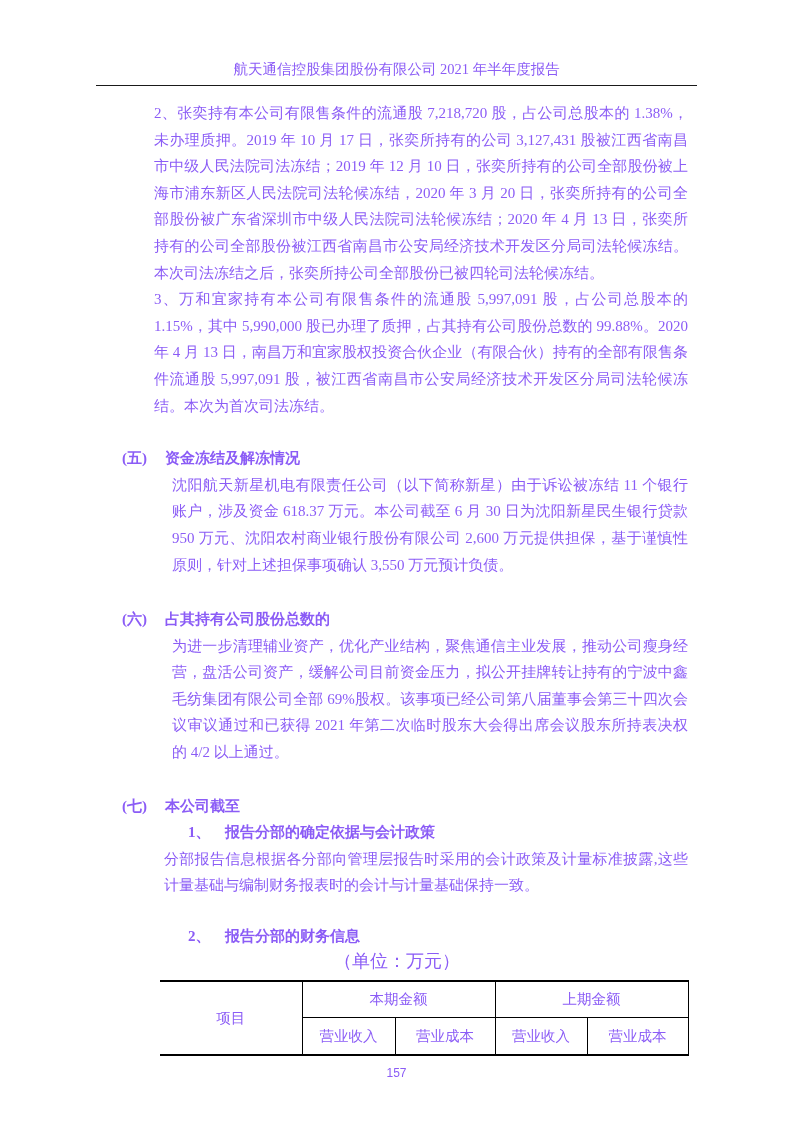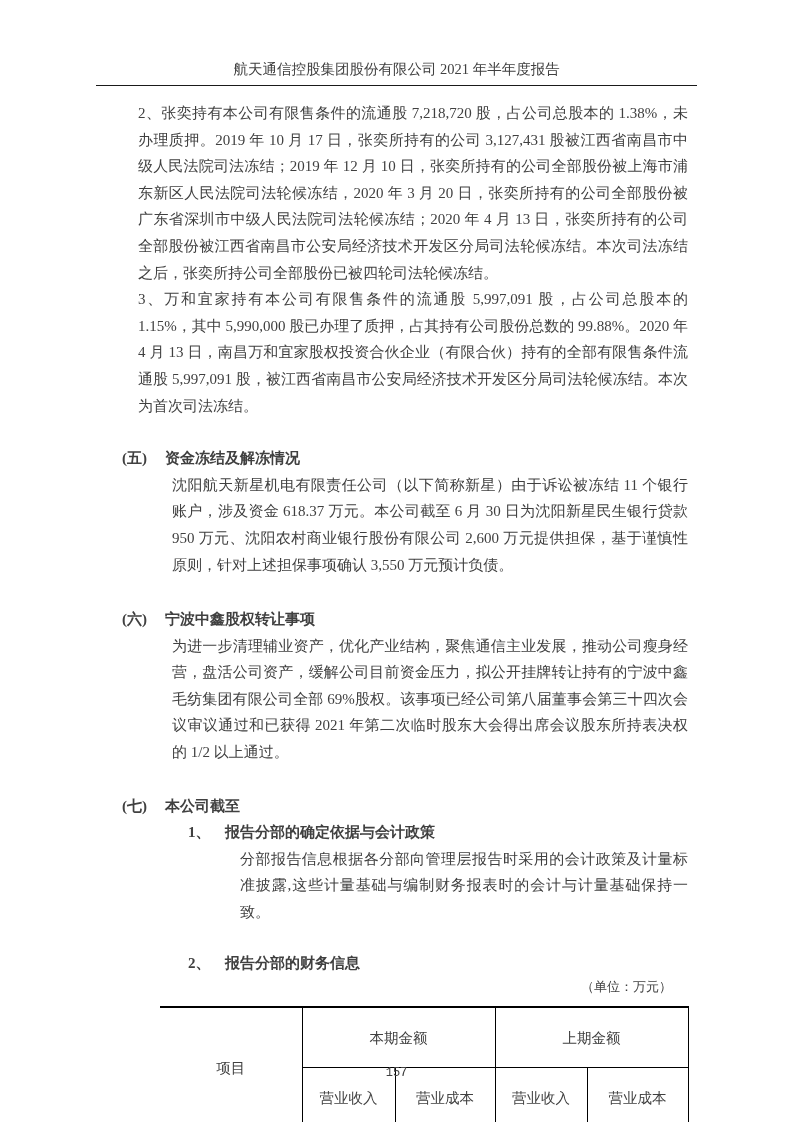--- a/index.html
+++ b/index.html
@@ -1,21 +1,21 @@
 <!DOCTYPE html>
 <html><head>
 <meta charset="utf-8">
 <style>
   html, body { margin: 0; padding: 0; background: #ffffff; }
   .page {
     position: relative;
     width: 793px;
     height: 1122px;
     background: #ffffff;
-    color: #404040;
+    color: #8b5cf6;
     font-family: "Liberation Serif", "DejaVu Serif", serif;
     overflow: hidden;
   }
   .doc-header {
     position: absolute;
     top: 59px;
     left: 96px;
     width: 601px;
     text-align: center;
     font-size: 14.5px;
@@ -31,68 +31,68 @@
   }
   .content {
     position: absolute;
     top: 100px;
     left: 122px;
     width: 566px;
     font-size: 15px;
     line-height: 26.6px;
   }
   .para {
-    margin: 0 0 0 16px;
+    margin: 0 0 0 32px;
     text-align: justify;
   }
   .section { margin-top: 26px; }
   .section.s6 { margin-top: 28px; }
   .section.s7 { margin-top: 27px; }
   .section-head { display: flex; font-weight: bold; }
   .sec-num { width: 43px; flex: none; }
   .sec-title { flex: 1; }
   .sec-body { margin-left: 50px; text-align: justify; }
   .sub-head { display: flex; font-weight: bold; margin-left: 66px; }
   .sub-num { width: 37px; flex: none; }
-  .sub-body { margin-left: 118px; text-align: justify; }
+  .sub-body { margin-left: 42px; text-align: justify; }
   .sub2 { margin-top: 24px; }
   .unit-note {
-    text-align: right;
+    text-align: center;
     padding-right: 16px;
     line-height: 22px;
-    font-size: 13px;
+    font-size: 18px;
   }
   table.seg-table {
     margin-left: 38px;
     margin-top: 8px;
     width: 528px;
     border-collapse: collapse;
     table-layout: fixed;
     font-size: 14.5px;
     border-top: 2.5px solid #000;
     border-bottom: 2.5px solid #000;
     border-right: 1px solid #000;
   }
   table.seg-table td {
     text-align: center;
     vertical-align: middle;
-    padding: 16px;
+    padding: 4px;
     line-height: 18px;
   }
   tr.row-group td { height: 27px; }
   tr.row-sub td { height: 28px; margin-left: 32px; }
   td.grp { border-left: 1px solid #000; border-bottom: 1px solid #000; }
   td.sub { border-left: 1px solid #000; }
   .page-number {
     position: absolute;
     top: 1066px;
     left: 0;
     width: 100%;
     text-align: center;
-    font-family: Liberation Mono, monospace;
+    font-family: Liberation Sans, sans-serif;
     font-size: 12px;
   }
 </style>
 </head>
 <body>
 
 <div class="page">
 
   <div class="doc-header">航天通信控股集团股份有限公司 2021 年半年度报告</div>
   <div class="header-rule"></div>
@@ -106,23 +106,23 @@
       <div class="section-head">
         <span class="sec-num">(五)</span>
         <span class="sec-title">资金冻结及解冻情况</span>
       </div>
       <div class="sec-body">沈阳航天新星机电有限责任公司（以下简称新星）由于诉讼被冻结 11 个银行账户，涉及资金 618.37 万元。本公司截至 6 月 30 日为沈阳新星民生银行贷款 950 万元、沈阳农村商业银行股份有限公司 2,600 万元提供担保，基于谨慎性原则，针对上述担保事项确认 3,550 万元预计负债。</div>
     </div>
 
     <div class="section s6">
       <div class="section-head">
         <span class="sec-num">(六)</span>
-        <span class="sec-title">宁波中鑫股权转让事项</span>
+        <span class="sec-title">占其持有公司股份总数的</span>
       </div>
-      <div class="sec-body">为进一步清理辅业资产，优化产业结构，聚焦通信主业发展，推动公司瘦身经营，盘活公司资产，缓解公司目前资金压力，拟公开挂牌转让持有的宁波中鑫毛纺集团有限公司全部 69%股权。该事项已经公司第八届董事会第三十四次会议审议通过和已获得 2021 年第二次临时股东大会得出席会议股东所持表决权的 1/2 以上通过。</div>
+      <div class="sec-body">为进一步清理辅业资产，优化产业结构，聚焦通信主业发展，推动公司瘦身经营，盘活公司资产，缓解公司目前资金压力，拟公开挂牌转让持有的宁波中鑫毛纺集团有限公司全部 69%股权。该事项已经公司第八届董事会第三十四次会议审议通过和已获得 2021 年第二次临时股东大会得出席会议股东所持表决权的 4/2 以上通过。</div>
     </div>
 
     <div class="section s7">
       <div class="section-head">
         <span class="sec-num">(七)</span>
         <span class="sec-title">本公司截至</span>
       </div>
 
       <div class="subsection">
         <div class="sub-head">

